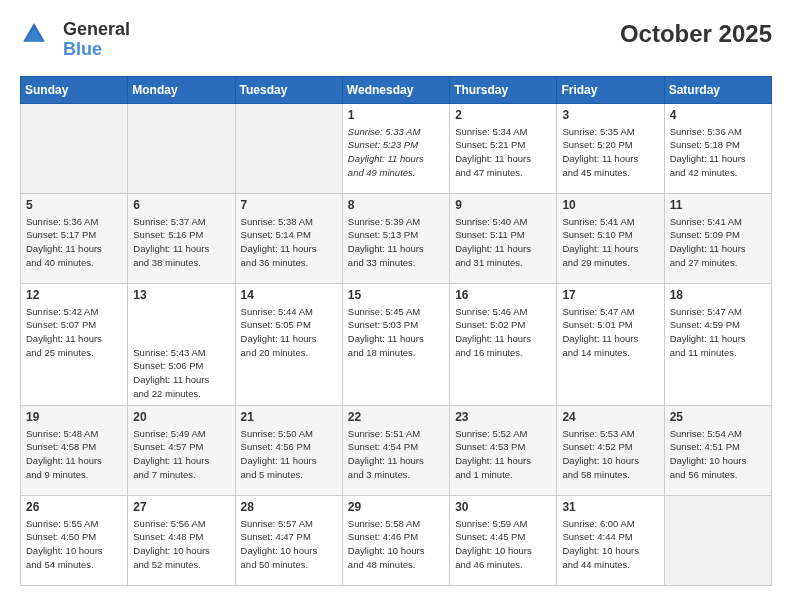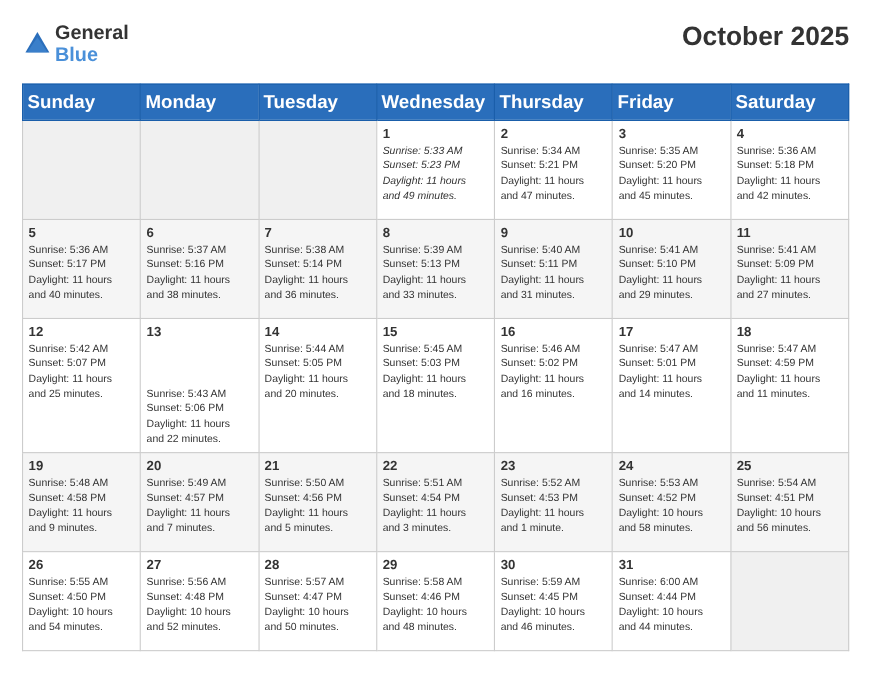--- a/index.html
+++ b/index.html
@@ -11,22 +11,21 @@
       padding: 20px;
     }
     .header {
       display: flex;
       justify-content: space-between;
       align-items: flex-start;
       margin-bottom: 16px;
     }
     .logo {
       display: flex;
-      align-items: center;
-      gap: 2px;
+      gap: 15px;
     }
     .logo-text {
       font-size: 18px;
       font-weight: bold;
       color: #333;
       line-height: 1.1;
     }
     .logo-text span {
       color: #4a90d9;
     }
@@ -47,21 +46,21 @@
       color: #555;
     }
     table {
       width: 100%;
       border-collapse: collapse;
       table-layout: fixed;
     }
     thead tr th {
       background-color: #2a6ebb;
       color: #fff;
-      font-size: 17px;
+      font-size: 12px;
       font-weight: bold;
       padding: 6px 4px;
       text-align: left;
       border: 1px solid #1a5eaa;
     }
     tbody tr td {
       vertical-align: top;
       border: 1px solid #ccc;
       padding: 4px 5px;
       font-size: 10px;

